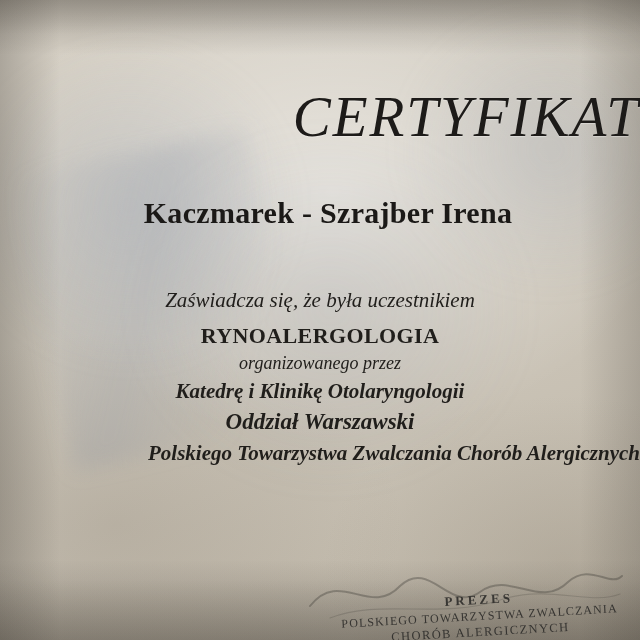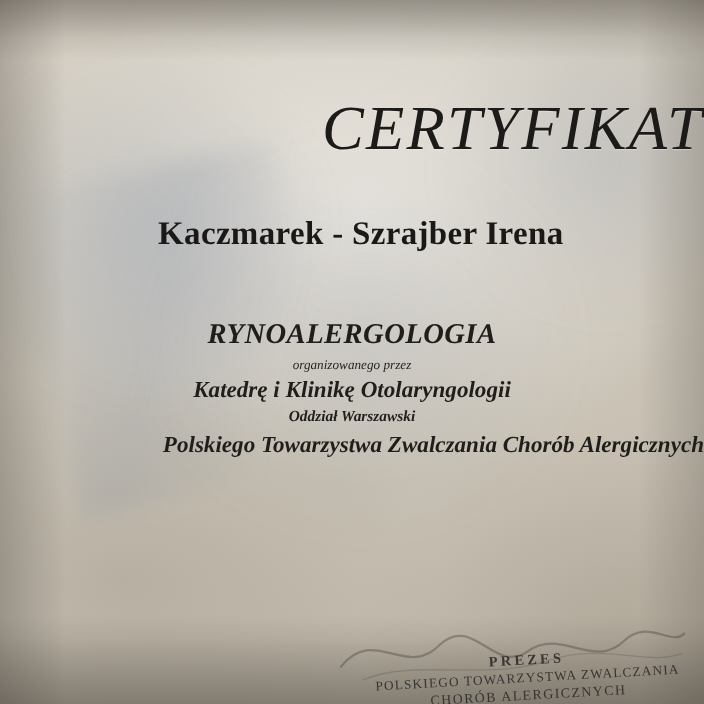--- a/index.html
+++ b/index.html
@@ -125,42 +125,41 @@
     font-style: italic;
     font-size: 21px;
     margin-bottom: 4px;
   }
   .line-event {
     font-style: italic;
     font-weight: bold;
     font-size: 21px;
   }
   .line-topic {
-    font-style: italic;
-    font-weight: bold;
-    font-size: 26px;
+    font-weight: bold;
+    font-size: 22px;
     letter-spacing: 0.4px;
   }
   .line-organized {
     font-style: italic;
-    font-size: 12px;
+    font-size: 18px;
   }
   .line-org {
     font-style: italic;
     font-weight: bold;
     font-size: 21px;
   }
   .line-oraz {
     font-style: italic;
     font-size: 19px;
   }
   .line-dept {
     font-style: italic;
     font-weight: bold;
-    font-size: 14px;
+    font-size: 23px;
   }
   .line-society {
     font-style: italic;
     font-weight: bold;
     font-size: 21px;
     text-align: right;
   }
 
   
   #stamp {
@@ -228,20 +227,21 @@
   <div class="band band-top"></div>
   <div class="band band-bottom"></div>
 
   <div class="content">
 
     <div id="certificate-title">CERTYFIKAT</div>
 
     <div id="recipient-name">Kaczmarek - Szrajber Irena</div>
 
     <div id="body-block">
+      <div class="body-line line-intro">Zaświadcza się, że była uczestnikiem</div>
       <div class="body-line line-topic">RYNOALERGOLOGIA</div>
       <div class="body-line line-organized">organizowanego przez</div>
       <div class="body-line line-org">Katedrę i Klinikę Otolaryngologii</div>
       <div class="body-line line-dept">Oddział Warszawski</div>
       <div class="body-line line-society">Polskiego Towarzystwa Zwalczania Chorób Alergicznych</div>
     </div>
 
     <svg id="signature-mark" viewBox="0 0 330 80">
       <path d="M10,58 C40,20 70,70 100,38 C130,10 150,66 180,44 C210,22 240,62 268,34 C290,14 310,40 322,28" fill="none" stroke="#3a3833" stroke-width="2" stroke-linecap="round"></path>
       <path d="M30,70 C80,50 140,72 200,52 C250,36 290,58 320,46" fill="none" stroke="#3a3833" stroke-width="1.2" stroke-linecap="round" opacity="0.6"></path>

